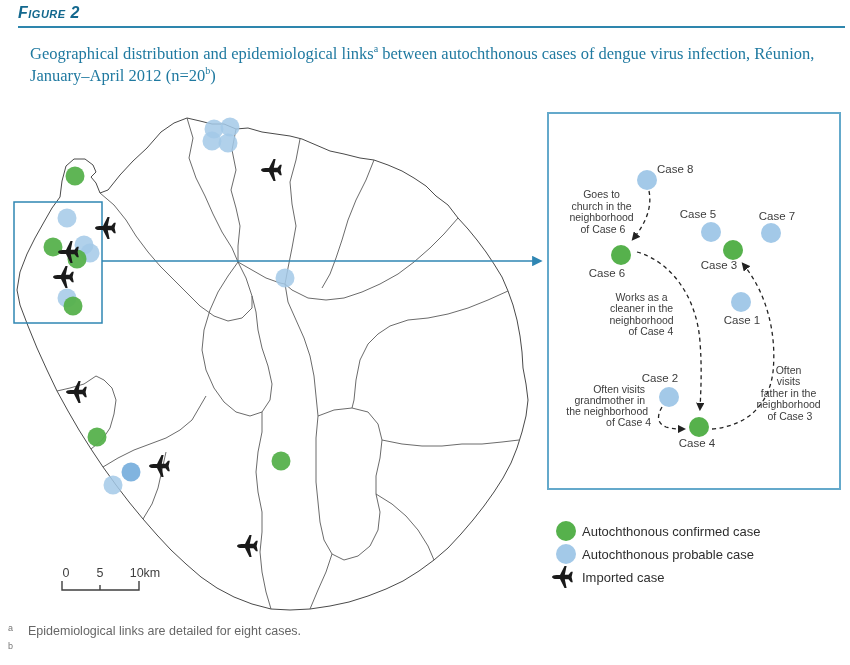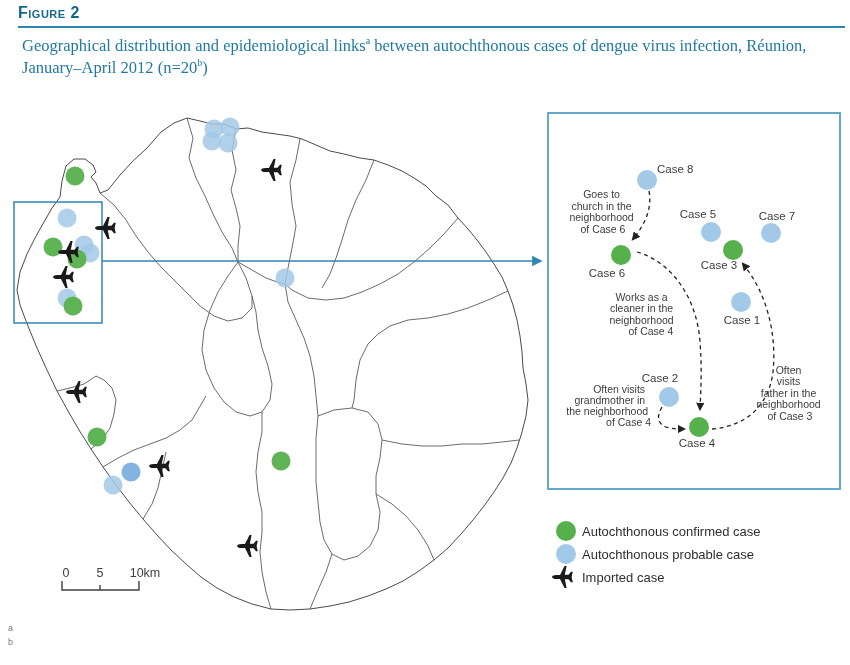--- a/index.html
+++ b/index.html
@@ -1,21 +1,21 @@
 <!DOCTYPE html>
 <html><head>
 <meta charset="utf-8">
 <style>
   html,body{margin:0;padding:0;}
   body{width:850px;height:665px;background:#fff;position:relative;overflow:hidden;
        font-family:"Liberation Sans",sans-serif;}
   .fig-label{position:absolute;left:18px;top:4px;font-size:16px;font-weight:bold;
-       font-variant:small-caps;letter-spacing:.5px;color:#13688e;}
+       font-variant:small-caps;letter-spacing:.5px;color:#13688e;font-style:italic;}
   .fig-rule{position:absolute;left:18px;top:26px;width:827px;height:2px;background:#2e86ad;}
-  .fig-title{position:absolute;left:18px;top:30px;width:815px;margin:4px;
+  .fig-title{position:absolute;left:18px;top:30px;width:815px;margin:12px;
        font-family:"Liberation Serif",serif;font-size:16.5px;line-height:1.32;color:#1f79a0;}
   .fig-title sup{font-size:10px;}
   .footnotes{position:absolute;left:8px;top:624px;width:840px;font-size:12.5px;color:#666;}
   .footnote{margin:0 0 4px 0;display:flex;}
   .footnote .fn-marker{font-size:9px;vertical-align:super;position:relative;top:-1px;
        width:20px;flex:0 0 20px;color:#777;}
   svg{position:absolute;left:0;top:0;}
   svg text{font-family:"Liberation Sans",sans-serif;}
   .case-label{font-size:11.5px;fill:#3c3c3c;}
   .anno{font-size:10.5px;fill:#3c3c3c;}
@@ -161,17 +161,18 @@
     <circle cx="566" cy="554" r="10" fill="#a3c9e8"></circle>
     <text class="legend-label" x="582" y="559">Autochthonous probable case</text>
     <use href="#plane" transform="translate(563,577) rotate(-90)" fill="#1a1a1a"></use>
     <text class="legend-label" x="582" y="582">Imported case</text>
   </g>
 </svg>
 
 <div class="footnotes">
   <p class="footnote">
       <span class="fn-marker">a</span>
+      <span>Epidemiological links are detailed for eight cases.</span>
     </p>
   <p class="footnote">
       <span class="fn-marker">b</span>
     </p>
 </div>
 
 </body></html>

